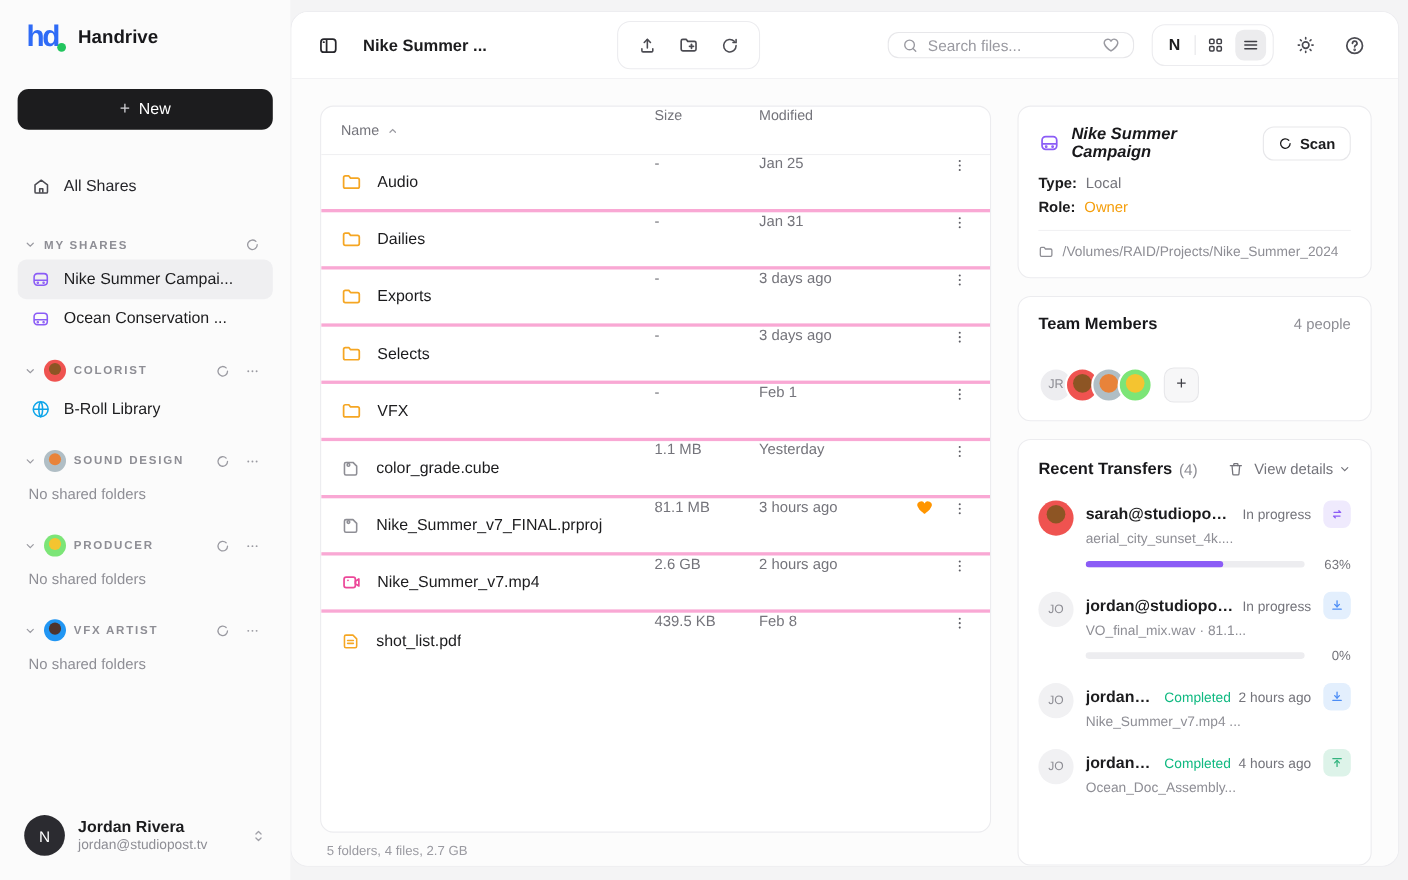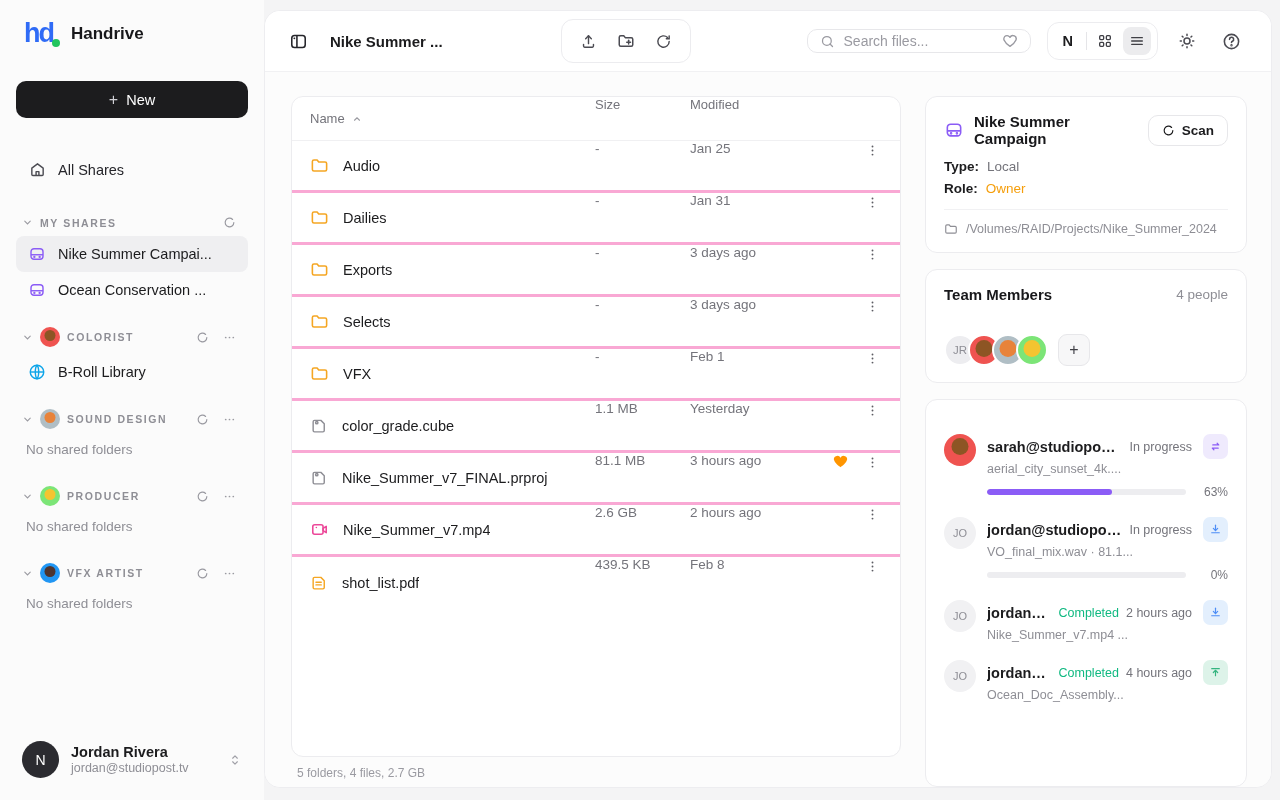--- a/index.html
+++ b/index.html
@@ -74,21 +74,21 @@
   .frow .col-size, .frow .col-mod { color:#74747b; font-size:13.5px;}
   .fname { color:#1c1c1e; white-space:nowrap; overflow:hidden; text-overflow:ellipsis;}
   .kebab { color:#5c5c63; background:none; border:none; cursor:pointer; display:flex; padding:2px;}
   .heart { color:#ff9500; display:flex;}
   .status-line { padding:9px 6px 0 6px; font-size:12px; color:#9a9aa1; height:30px; flex-shrink:0;}
 
   
   .right-col { width:322px; flex-shrink:0; display:flex; flex-direction:column; gap:16px; }
   .card { background:#fff; border:1px solid #ececef; border-radius:12px; padding:16px 18px; }
   .drive-head { display:flex; align-items:center; gap:10px; }
-  .drive-title { font-size:15px; font-weight:bold; flex:1; }
+  .drive-title { font-size:15px; font-weight:bold; flex:1;font-style:italic; }
   .scan-btn { display:flex; align-items:center; gap:7px; border:1px solid #e7e7ea; background:#fff; border-radius:10px; padding:7px 13px; font-size:13.5px; font-weight:bold; color:#1c1c1e; cursor:pointer; font-family:inherit;}
   .meta-line { display:flex; gap:8px; font-size:13.5px; margin-top:12px; }
   .meta-line .k { font-weight:bold; color:#1c1c1e;}
   .meta-line .v { color:#74747b; }
   .meta-line .v.owner { color:#f59e0b; }
   .path-row { border-top:1px solid #f1f1f3; margin-top:13px; padding-top:12px; display:flex; align-items:center; gap:8px; color:#8e8e95; font-size:12.5px; white-space:nowrap; }
   .card-head { display:flex; align-items:center; }
   .card-title { font-size:15px; font-weight:bold; flex:1;}
   .muted { color:#8e8e95; font-size:13.5px; }
   .members-row { display:flex; align-items:center; margin-top:31px; }
@@ -685,20 +685,38 @@
         <div class="members-row">
           <span class="m-av initials">JR</span>
           <span class="m-av em-big mw"></span>
           <span class="m-av em-big mo"></span>
           <span class="m-av em-big mb"></span>
           <button class="add-member">+</button>
         </div>
       </div>
 
       <div class="card" style="flex:1">
+        <div class="transfers-head">
+          <span class="transfers-title">Recent Transfers</span>
+          <span class="transfers-count">(4)</span>
+          <span class="spacer"></span>
+          <button class="icon-btn" style="padding:3px">
+            <svg width="15" height="15" viewBox="0 0 24 24" fill="none" stroke="#74747b" stroke-width="1.9" stroke-linecap="round" stroke-linejoin="round">
+                <path d="M4 7h16"></path>
+                <path d="M9 7V5a1 1 0 0 1 1-1h4a1 1 0 0 1 1 1v2"></path>
+                <path d="M6.5 7l1 12a1.5 1.5 0 0 0 1.5 1.4h6a1.5 1.5 0 0 0 1.5-1.4l1-12"></path>
+              </svg>
+          </button>
+          <button class="view-details">
+            <span>View details</span>
+            <svg width="11" height="11" viewBox="0 0 24 24" fill="none" stroke="currentColor" stroke-width="2.4" stroke-linecap="round">
+                <path d="M6 9l6 6 6-6"></path>
+              </svg>
+          </button>
+        </div>
 
         <div class="t-item">
           <span class="t-av em-big m-av mw" style="margin-right:0;border:none;width:32px;height:32px"></span>
           <div class="t-body">
             <div class="t-line1">
               <span class="t-user">sarah@studiopost.tv</span>
               <span class="t-status">In progress</span>
               <span class="t-chip chip-sync">
                 <svg width="13" height="13" viewBox="0 0 24 24" fill="none" stroke="currentColor" stroke-width="2.2" stroke-linecap="round" stroke-linejoin="round">
                     <path d="M7 9h11l-3-3"></path>

